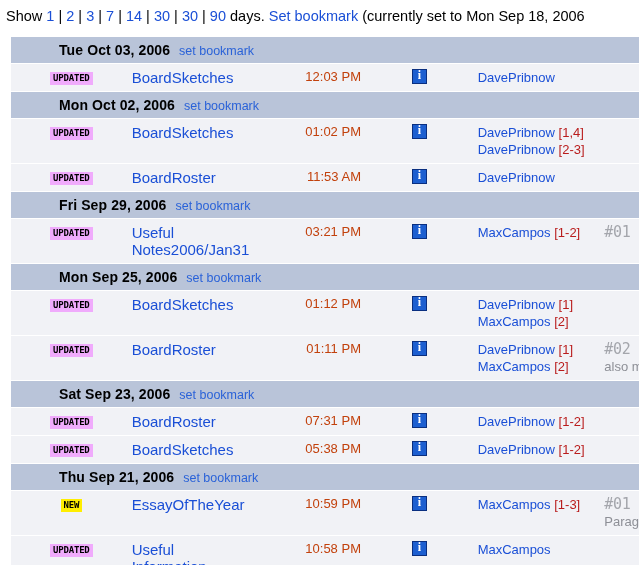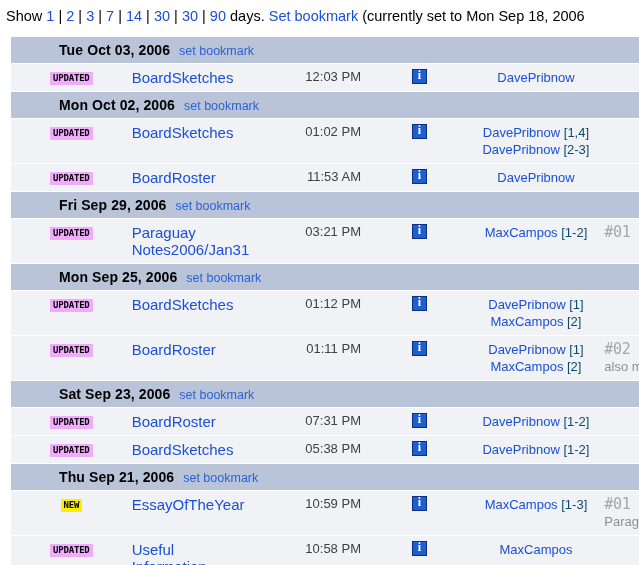--- a/index.html
+++ b/index.html
@@ -65,42 +65,42 @@
   
   tr.entry > td {
     background: #f1f2f6;
     border-top: 1px solid #ffffff;
     padding: 5px 0 5px 0;
   }
   tr.entry > td.c-flag  { width: 88px;  text-align: center; padding-left: 4px; }
   tr.entry > td.c-page  { width: 212px; padding-left: 4px; }
   tr.entry > td.c-time  { width: 100px; text-align: right; white-space: nowrap; }
   tr.entry > td.c-info  { width: 34px;  text-align: center; }
-  tr.entry > td.c-who   { width: 128px; padding-left: 0px; white-space: nowrap; text-align: center; }
+  tr.entry > td.c-who   { width: 128px; padding-left: 0px; white-space: nowrap; }
   tr.entry > td.c-cmt   { padding-left: 10px; }
 
   .badge {
     display: inline-block;
     font-family: "DejaVu Sans Mono", monospace;
     font-size: 9px;
     font-weight: bold;
     line-height: 11px;
     color: #000000;
     padding: 1px 3px;
     letter-spacing: -0.2px;
   }
   .badge.updated { background: #f0abfc; }
   .badge.new     { background: #ffee00; }
 
   .pagelink {
     color: #1a4fd6;
     font-size: 15px;
   }
   .timetext {
-    color: #404040;
+    color: #c2410c;
     font-size: 13px;
   }
   .infoicon {
     display: inline-block;
     width: 13px;
     height: 13px;
     background: #1d5fd0;
     border: 1px solid #0a2f80;
     position: relative;
     vertical-align: -2px;
@@ -114,21 +114,21 @@
     font-weight: bold;
     font-size: 12px;
     line-height: 15px;
     color: #ffffff;
   }
   .who {
     color: #1a4fd6;
     font-size: 13px;
   }
   .revs {
-    color: #0c4a6e;
+    color: #b91c1c;
     font-size: 13px;
   }
   .whoRow { line-height: 17px; }
 
   .cmt {
     color: #8d8f96;
     font-size: 13px;
     line-height: 17px;
     white-space: nowrap;
   }
@@ -188,21 +188,21 @@
           <td class="c-who">
             <div class="whoRow"><a href="#" class="who">DavePribnow</a></div>
           </td>
           <td class="c-cmt"></td>
         </tr>
         <tr class="dayhdr">
           <td colspan="6"><span class="dayname">Fri Sep 29, 2006</span><a href="#" class="setbm">set bookmark</a></td>
         </tr>
         <tr class="entry">
           <td class="c-flag"><span class="badge updated">UPDATED</span></td>
-          <td class="c-page"><a href="#" class="pagelink">Paraguay Notes2006/Jan31</a></td>
+          <td class="c-page"><a href="#" class="pagelink">Useful Notes2006/Jan31</a></td>
           <td class="c-time"><span class="timetext">03:21 PM</span></td>
           <td class="c-info"><a href="#" class="infoicon"></a></td>
           <td class="c-who">
             <div class="whoRow"><a href="#" class="who">MaxCampos</a><span class="revs"> [1-2]</span></div>
           </td>
           <td class="c-cmt">
             <div class="cmt"><span class="cmtnum">#01 </span><span>Rever</span></div>
           </td>
         </tr>
         <tr class="dayhdr">

